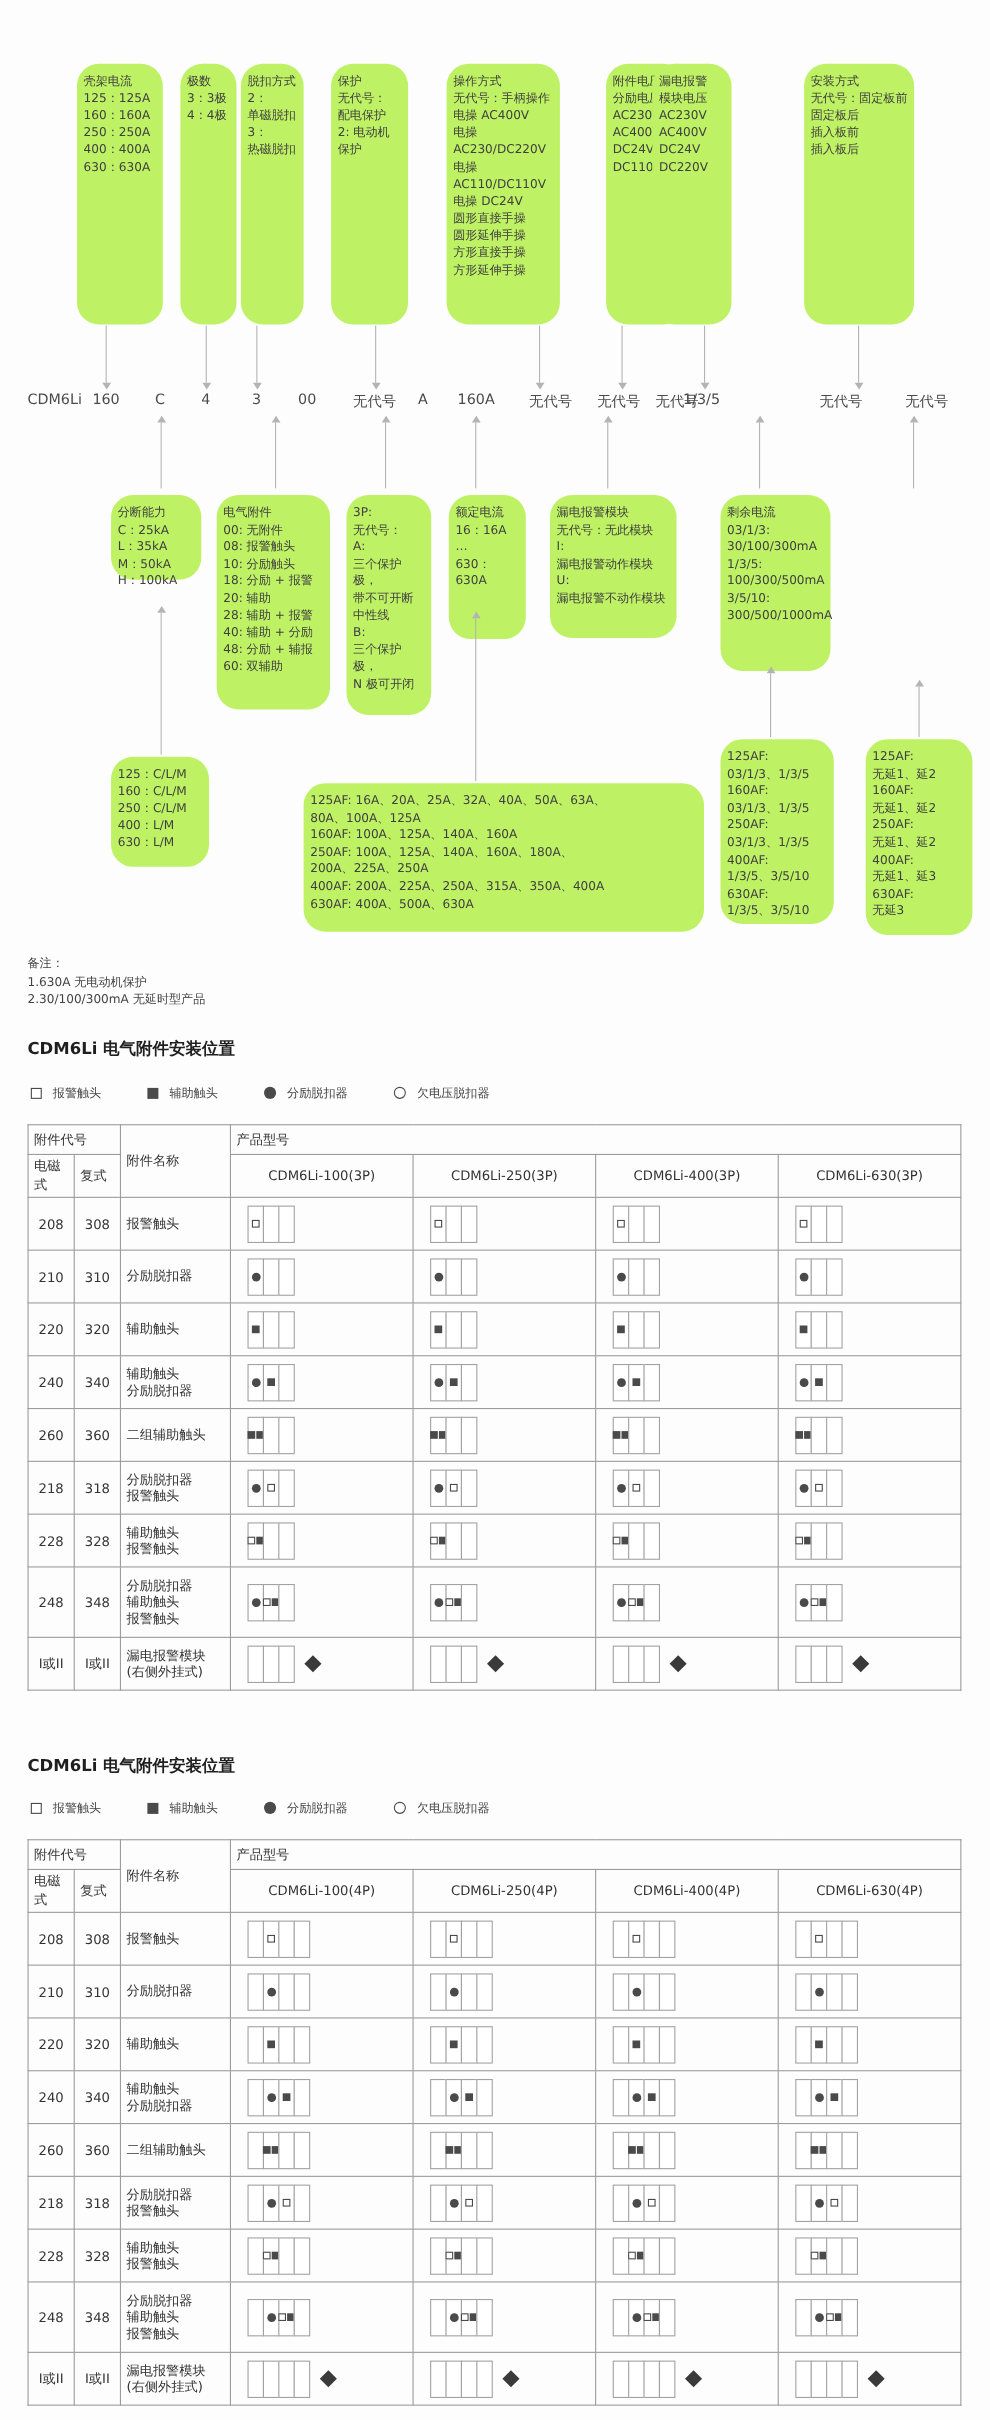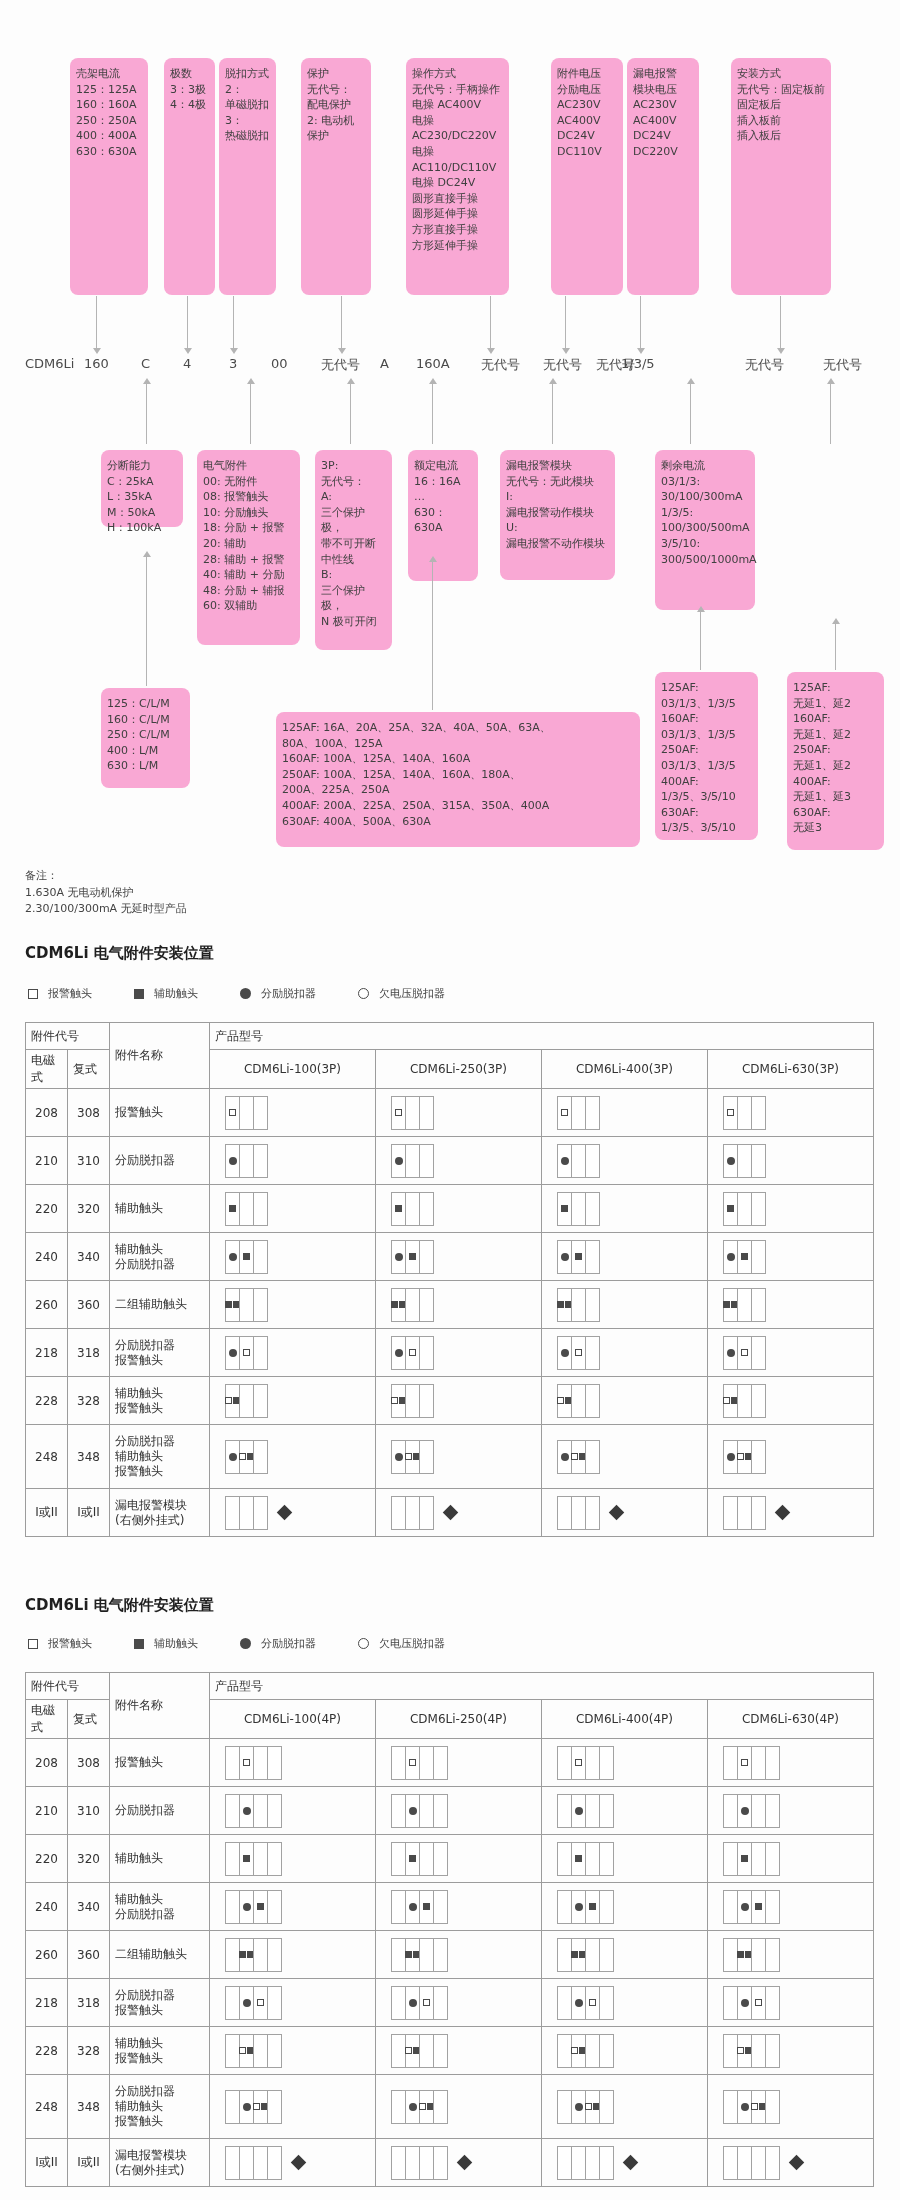--- a/index.html
+++ b/index.html
@@ -1,21 +1,21 @@
 <!DOCTYPE html>
 <html><head>
 <meta charset="utf-8">
 <style>
   html,body{margin:0;padding:0;background:#ffffff;}
   .canvas{
     position:relative;width:900px;height:2200px;background:#fdfdfd;
     font-family:"DejaVu Sans",sans-serif;color:#3c3c3c;overflow:hidden;
   }
   .gbox{
-    position:absolute;background:#f9a8d4;border-radius:8px;
+    position:absolute;background:#bef264;border-radius:20px;
     padding:8px 6px;font-size:11px;line-height:1.42;color:#404040;
     box-sizing:border-box;
   }
   .gbox div{white-space:normal;}
   .code-row{position:absolute;left:0;top:356px;width:900px;height:20px;padding-left:16px;}
   .code-row span{position:absolute;top:0;font-size:13px;color:#4a4a4a;white-space:nowrap;}
   .arrow{position:absolute;width:0;border-left:1px solid #b4b4b4;}
   .arrow.down::after{
     content:"";position:absolute;bottom:-6px;left:-4px;
     border:4px solid transparent;border-top:6px solid #b4b4b4;border-bottom:none;
@@ -101,21 +101,21 @@
       <div>方形延伸手操</div>
     </div>
   <div class="gbox" style="left:551px;top:58px;width:72px;height:237px">
       <div>附件电压</div>
       <div>分励电压</div>
       <div>AC230V</div>
       <div>AC400V</div>
       <div>DC24V</div>
       <div>DC110V</div>
     </div>
-  <div class="gbox" style="left:627px;top:58px;width:72px;height:237px">
+  <div class="gbox" style="left:593px;top:58px;width:72px;height:237px">
       <div>漏电报警</div>
       <div>模块电压</div>
       <div>AC230V</div>
       <div>AC400V</div>
       <div>DC24V</div>
       <div>DC220V</div>
     </div>
   <div class="gbox" style="left:731px;top:58px;width:100px;height:237px">
       <div>安装方式</div>
       <div>无代号：固定板前</div>

